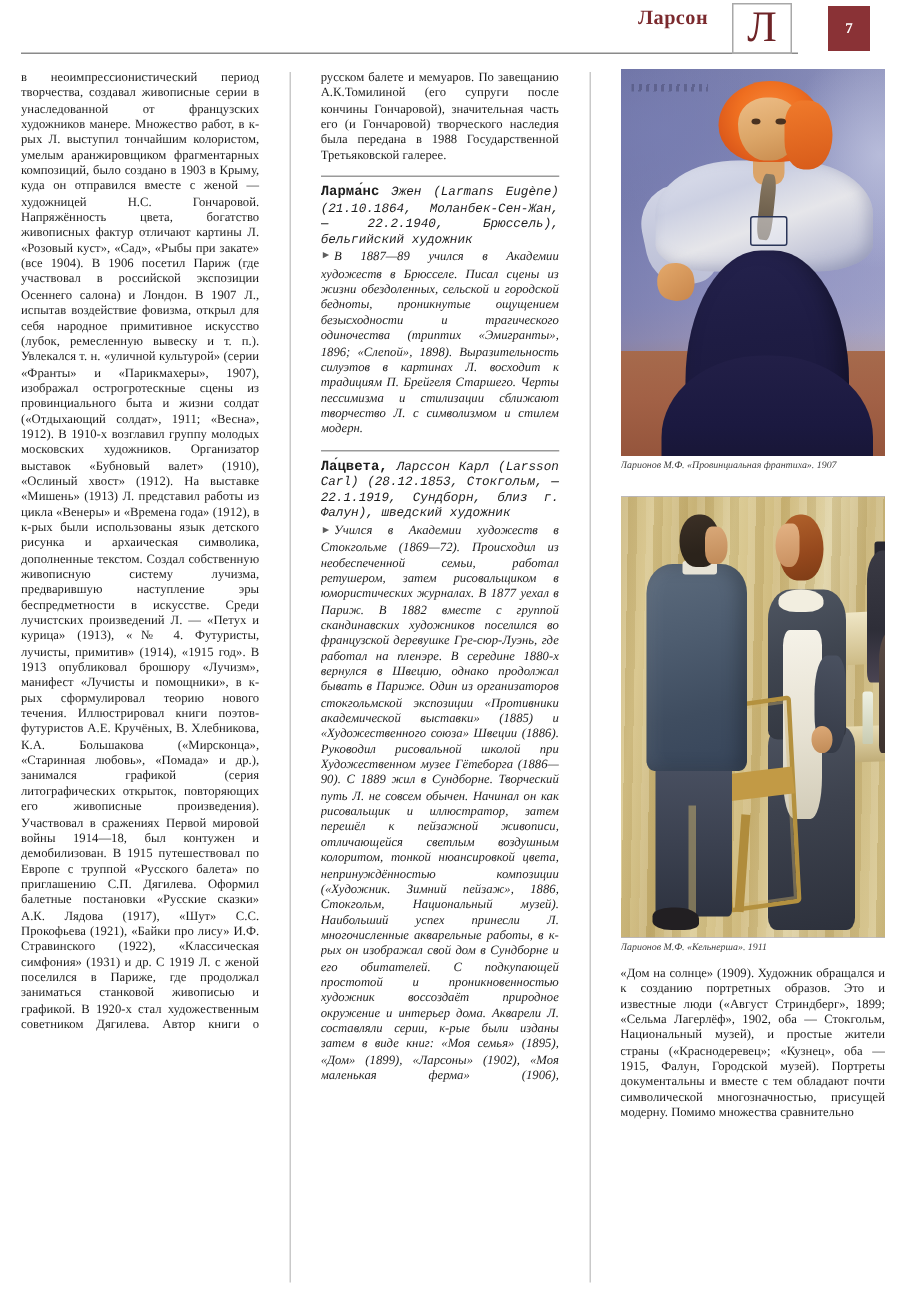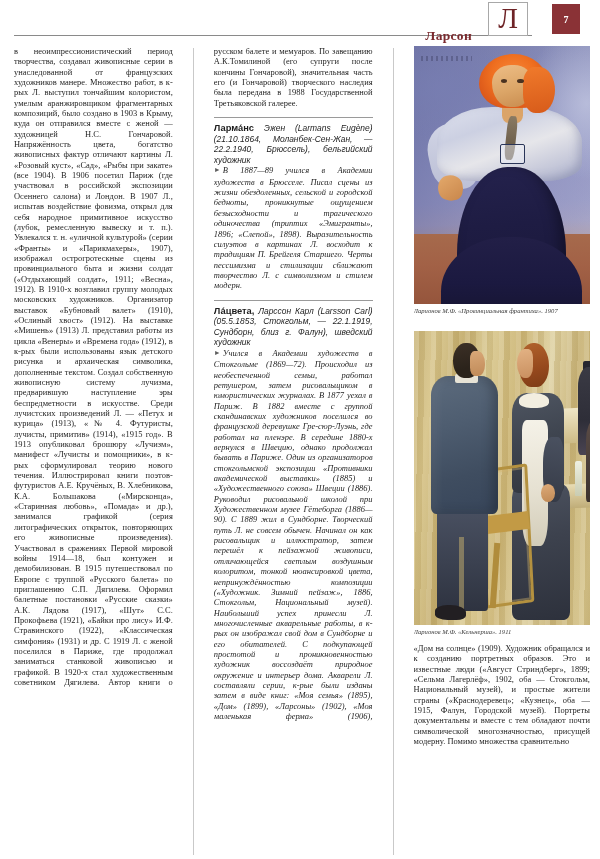--- a/index.html
+++ b/index.html
@@ -27,21 +27,21 @@
     position: absolute;
     left: 0;
     right: 58px;
     top: 35px;
     height: 1px;
     background: #8a8a8a;
   }
   .running-head {
     position: absolute;
     right: 118px;
-    top: 28px;
+    top: 4px;
     font-size: 13.5px;
     font-weight: bold;
     letter-spacing: 0.3px;
     color: #7b2a2e;
     font-family: "Liberation Serif", "DejaVu Serif", serif;
   }
   .letter-box {
     position: absolute;
     right: 62px;
     top: 2px;
@@ -127,21 +127,21 @@
     height: 1px;
     background: #9a9a9a;
     margin-bottom: 5px;
   }
   .entry-head {
     font-size: 8.45px;
     line-height: 10.6px;
     font-style: italic;
     text-align: justify;
     text-align-last: left;
-    font-family: Liberation Sans, sans-serif;
+    font-family: Liberation Mono, monospace;
   }
   .entry-head .hw {
     font-weight: bold;
     font-style: normal;
     font-size: 9.3px;
   }
   .entry-body {
     margin-top: 6px;
     font-style: italic;
   }
@@ -488,21 +488,21 @@
         <span class="hw">Ларма́нс</span>
         <span>Эжен (Larmans Eugène) (21.10.1864, Моланбек-Сен-Жан, — 22.2.1940, Брюссель), бельгийский художник</span>
       </div>
       <p class="body entry-body"><span class="bullet">►</span><span>В 1887—89 учился в Академии художеств в Брюсселе. Писал сцены из жизни обездоленных, сельской и городской бедноты, проникнутые ощущением безысходности и трагического одиночества (триптих «Эмигранты», 1896; «Слепой», 1898). Выразительность силуэтов в картинах Л. восходит к традициям П. Брейгеля Старшего. Черты пессимизма и стилизации сближают творчество Л. с символизмом и стилем модерн.</span></p>
     </div>
 
     <div class="entry">
       <div class="entry-rule"></div>
       <div class="entry-head">
         <span class="hw">Ла́цвета,</span>
-        <span>Ларссон Карл (Larsson Carl) (05.5.1853, Стокгольм, — 22.1.1919, Сундборн, близ г. Фалун), шведский художник</span>
+        <span>Ларссон Карл (Larsson Carl) (28.12.1853, Стокгольм, — 22.1.1919, Сундборн, близ г. Фалун), шведский художник</span>
       </div>
       <p class="body entry-body"><span class="bullet">►</span><span>Учился в Академии художеств в Стокгольме (1869—72). Происходил из необеспеченной семьи, работал ретушером, затем рисовальщиком в юмористических журналах. В 1877 уехал в Париж. В 1882 вместе с группой скандинавских художников поселился во французской деревушке Гре-сюр-Луэнь, где работал на пленэре. В середине 1880-х вернулся в Швецию, однако продолжал бывать в Париже. Один из организаторов стокгольмской экспозиции «Противники академической выставки» (1885) и «Художественного союза» Швеции (1886). Руководил рисовальной школой при Художественном музее Гётеборга (1886—90). С 1889 жил в Сундборне. Творческий путь Л. не совсем обычен. Начинал он как рисовальщик и иллюстратор, затем перешёл к пейзажной живописи, отличающейся светлым воздушным колоритом, тонкой нюансировкой цвета, непринуждённостью композиции («Художник. Зимний пейзаж», 1886, Стокгольм, Национальный музей). Наибольший успех принесли Л. многочисленные акварельные работы, в к-рых он изображал свой дом в Сундборне и его обитателей. С подкупающей простотой и проникновенностью художник воссоздаёт природное окружение и интерьер дома. Акварели Л. составляли серии, к-рые были изданы затем в виде книг: «Моя семья» (1895), «Дом» (1899), «Ларсоны» (1902), «Моя маленькая ферма» (1906),</span></p>
     </div>
   </div>
 
   <div class="col-sep"></div>
 
   <div class="col col-3">
 
     <figure>

